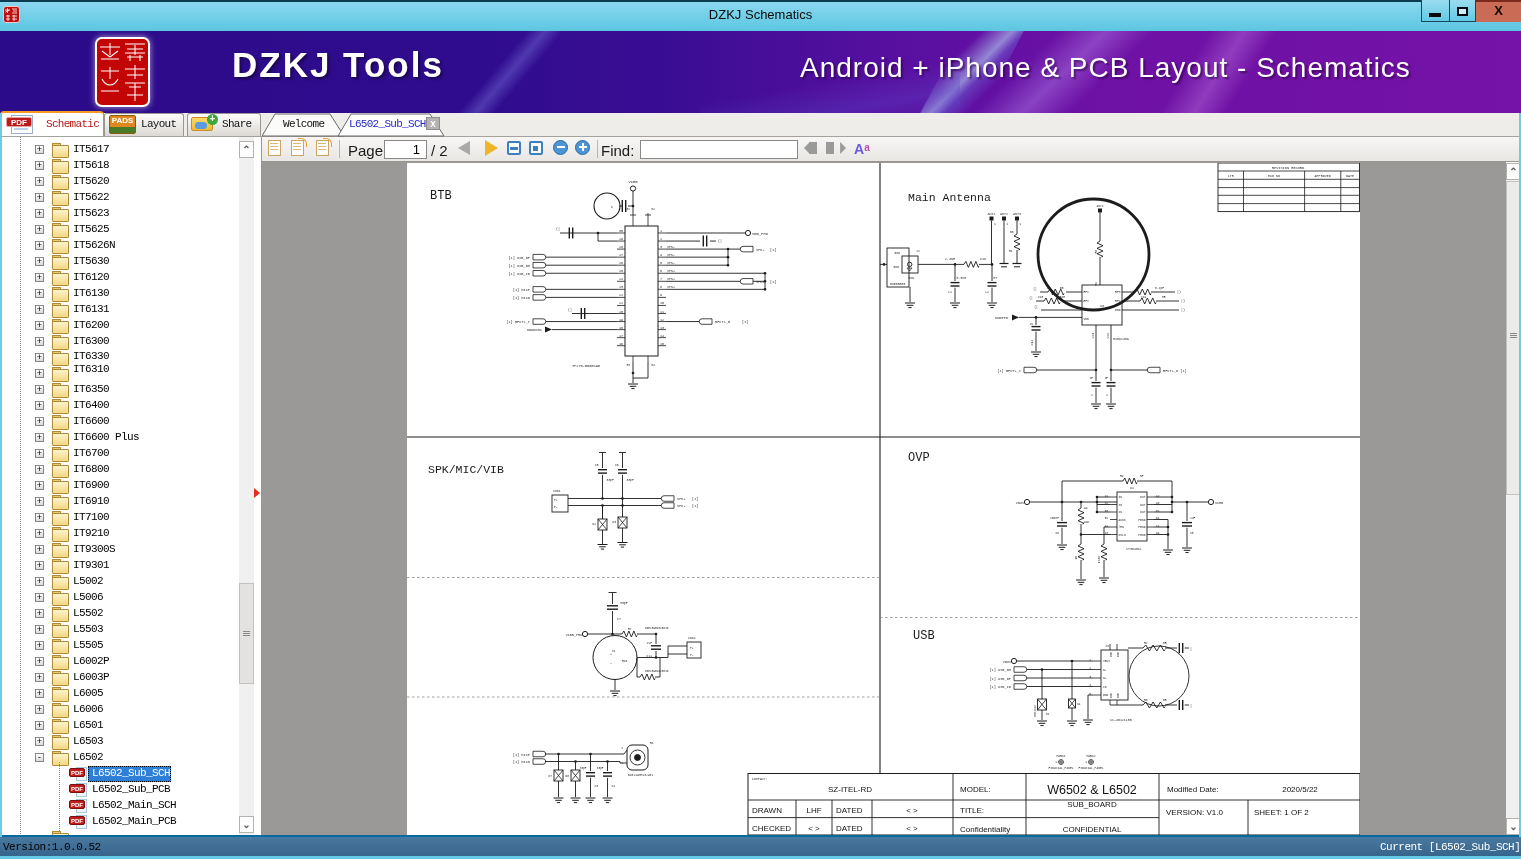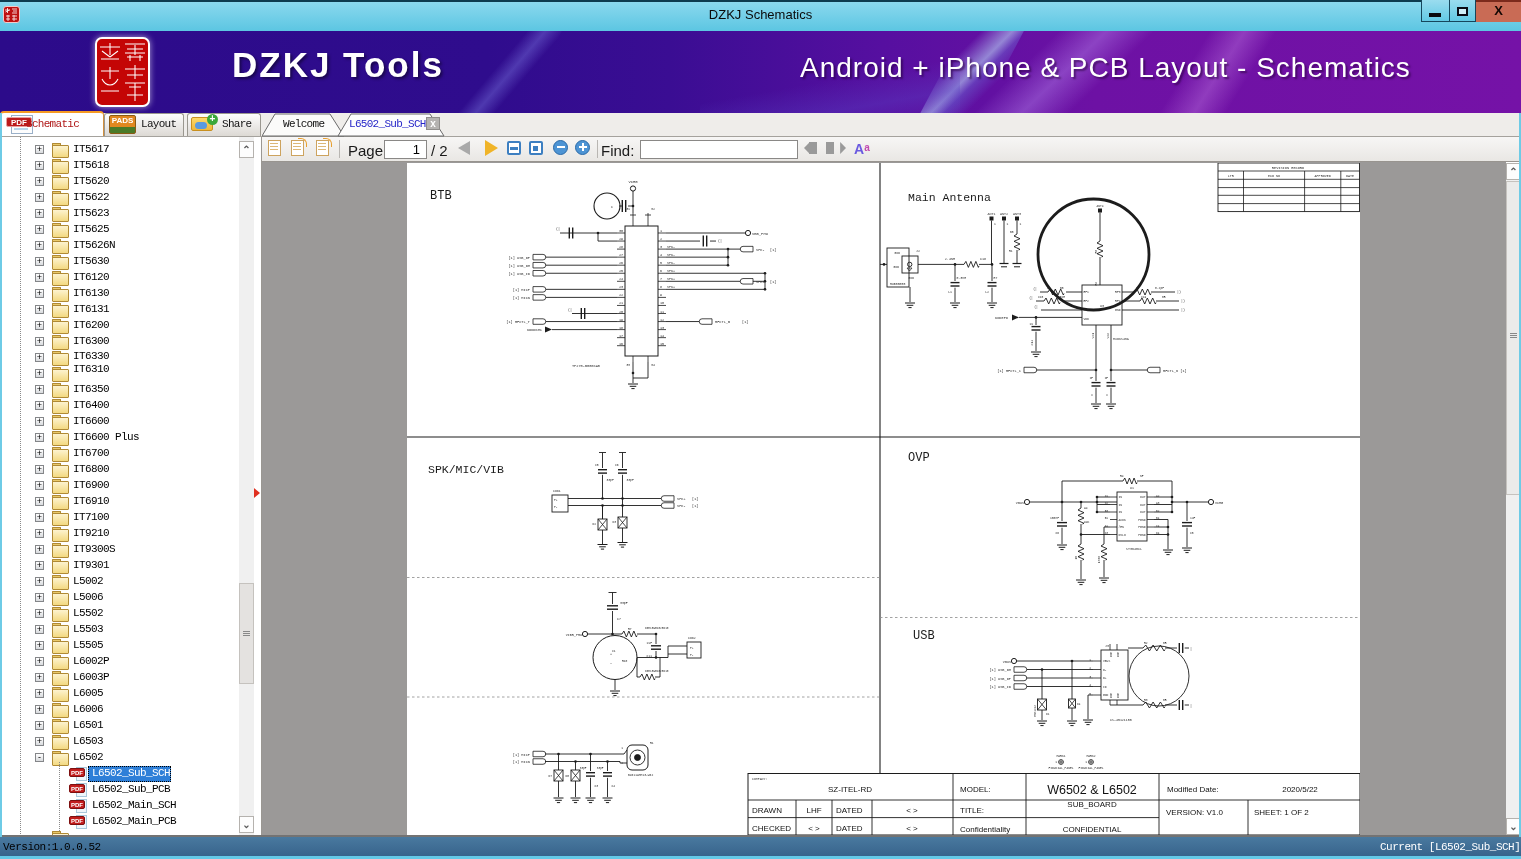--- a/index.html
+++ b/index.html
@@ -40,21 +40,21 @@
 .folder:after{content:"";position:absolute;left:0;top:0;width:15px;height:11px;background:linear-gradient(#fdf3cf,#f3d981);border:1px solid #b08a35;border-radius:1px}
 .vguide{position:absolute;width:1px;background-image:linear-gradient(#8a8a8a 1px,transparent 1px);background-size:1px 2px}
 
 .sb{position:absolute;background:#f0f0f0}
 .sbbtn{position:absolute;background:#fdfdfd;border:1px solid #b5b2ae;color:#5a5a5a;text-align:center;font-size:10px;font-weight:bold}
 .sbthumb{position:absolute;background:#e4e2e0;border:1px solid #c5c2be}
 
 #viewer{left:262px;top:162px;width:1244px;height:673px;background:#9b9998;overflow:hidden}
 #page{position:absolute;left:145px;top:1px;width:953px;height:672px;background:#fff}
 
-#status{left:0;top:835px;width:1521px;height:24px;background:#737373}
+#status{left:0;top:835px;width:1521px;height:24px;background:#0369a1}
 #statusblue{position:absolute;left:0;top:2px;width:1521px;height:19px;background:linear-gradient(#49799f,#38648c)}
 #statuscyan{position:absolute;left:0;top:21px;width:1521px;height:3px;background:#64c9e7}
 .stxt{position:absolute;font-family:"Liberation Mono",monospace;font-size:11px;letter-spacing:-.5px}
 </style></head><body>
 <div id="root">
     <div class="abs" id="titlebar"></div>
     <div class="abs" id="appicon"><svg width="15" height="15" viewBox="0 0 15 15">
         <g stroke="#fff" stroke-width="0.8" fill="none">
           <path d="M1 3h5M3.5 1v5M1.5 5l4-2M8 2h5M9 4h4M8 6h5M2 9h4M2 12h4M4 8v6M8 9h5M10 8v6M8 12h5"></path>
         </g>
@@ -82,21 +82,21 @@
         </svg></div>
       <div class="abs" id="slogan">Android + iPhone &amp; PCB Layout - Schematics</div>
       <div class="abs" id="dzkj">DZKJ Tools</div>
     </div>
     <div class="abs" id="tabbar"></div>
     <div class="abs" id="tabsch"></div>
     <div class="abs" style="left:11px;top:115px;width:22px;height:19px;background:#fdfdfd;border:1px solid #9ab0c8"></div>
     <div class="abs" style="left:14px;top:124px;width:14px;height:2px;background:#b8d4e8"></div>
     <div class="abs" style="left:14px;top:128px;width:14px;height:2px;background:#b8d4e8"></div>
     <div class="abs" style="left:6px;top:117px;width:26px;height:10px;background:#bb1a1a;border:1px solid #e8a0a0;border-radius:2px;color:#fff;font-size:8px;font-weight:bold;text-align:center;line-height:9px;font-family:'Liberation Sans',sans-serif">PDF</div>
-    <div class="abs tabtxt" style="left:26px;top:118px;color:#b01818">Schematic</div>
+    <div class="abs tabtxt" style="left:46px;top:118px;color:#b01818">Schematic</div>
     <div class="tab3" style="left:104px;width:80px"></div>
     <div class="abs" style="left:109px;top:115px;width:27px;height:19px;background:linear-gradient(#e08820 0 62%,#4a7a28 62% 100%);border:1px solid #8a5a14;border-radius:2px;color:#fff;font-weight:bold;font-size:8px;text-align:center;line-height:10px">PADS</div>
     <div class="abs tabtxt" style="left:141px;top:118px;color:#111">Layout</div>
     <div class="tab3" style="left:187px;width:74px"></div>
     <div class="abs" style="left:191px;top:117px;width:22px;height:14px;background:linear-gradient(#fcd96a,#f0b83a);border:1px solid #c89020;border-radius:2px"></div>
     <div class="abs" style="left:195px;top:122px;width:12px;height:7px;background:#5a9ae0;border-radius:4px"></div>
     <div class="abs" style="left:207px;top:114px;width:11px;height:11px;background:#3ba83b;border-radius:50%;color:#fff;font-size:10px;line-height:10px;text-align:center;font-weight:bold">+</div>
     <div class="abs tabtxt" style="left:222px;top:118px;color:#111">Share</div>
     <svg class="abs" style="left:262px;top:113px" width="200" height="24" viewBox="0 0 200 24">
       <path d="M0 23 L13 1 H68 L82 23 Z" fill="#fbfbfa" stroke="#6a6a6a" stroke-width="1"></path>

